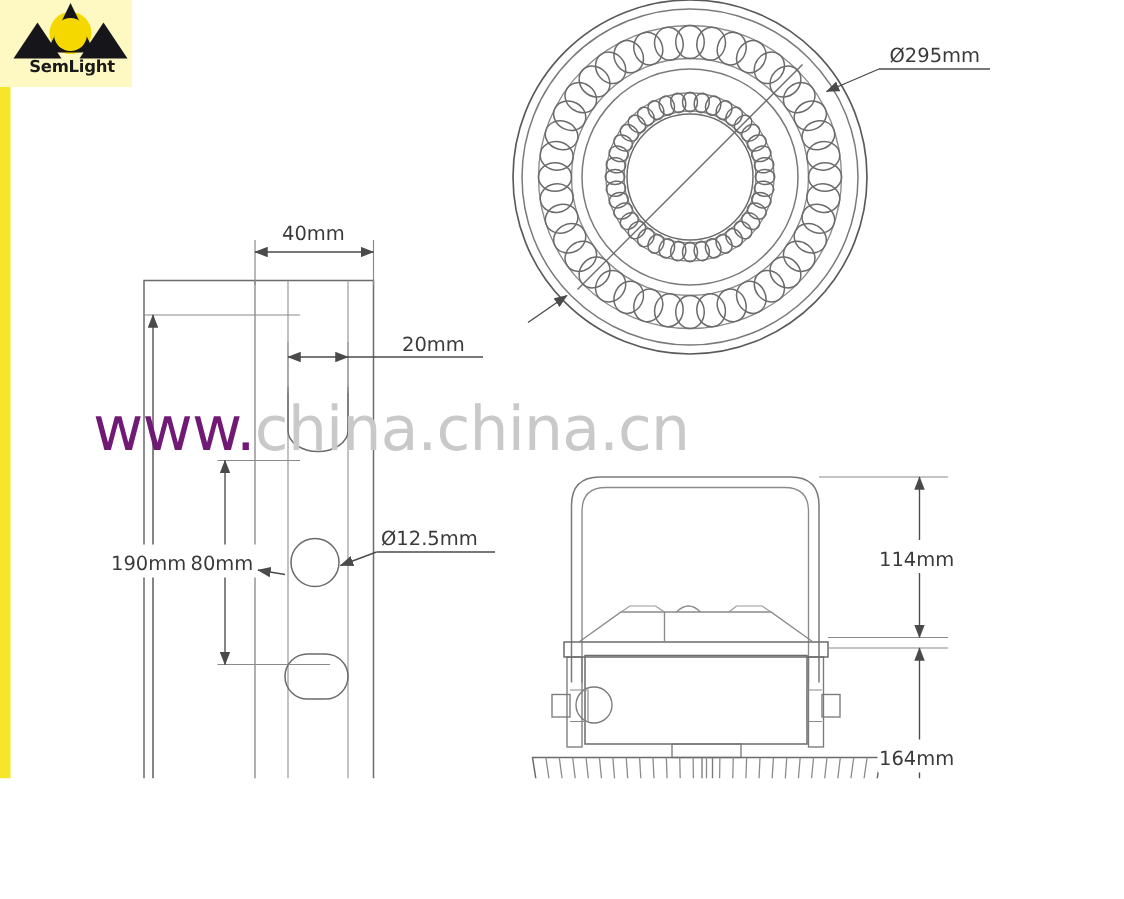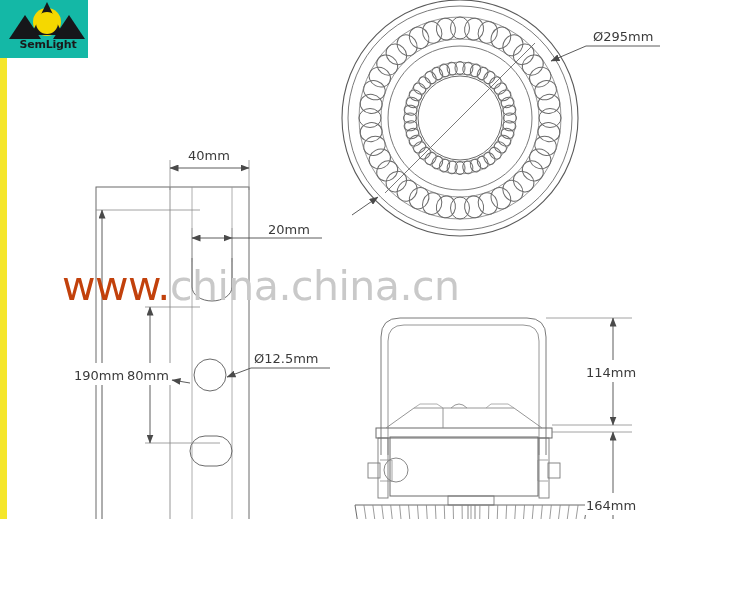--- a/index.html
+++ b/index.html
@@ -25,21 +25,21 @@
     width: 749px;
     height: 599px;
   }
   
   #logo {
     position: absolute;
     left: 0px;
     top: 0px;
     width: 88px;
     height: 58px;
-    background: #14b8a6;
+    background: #fef9c3;
   }
   #logo-stripe {
     position: absolute;
     left: 0px;
     top: 0px;
     width: 7px;
     height: 599px;
     background: #f5e62a;
   }
   #logo-mark {
@@ -69,21 +69,21 @@
     width: 560px;
     height: 50px;
     font-family: "DejaVu Sans", sans-serif;
     font-size: 41px;
     color: #c9c9c9;
     white-space: nowrap;
     letter-spacing: -0.5px;
     user-select: none;
   }
   #watermark .faded {
-    color: #c2410c;
+    color: #701a75;
   }
   
   #caption {
     position: absolute;
     left: 26px;
     top: 545px;
     font-family: "DejaVu Serif", serif;
     font-style: italic;
     font-weight: bold;
     font-size: 32px;

